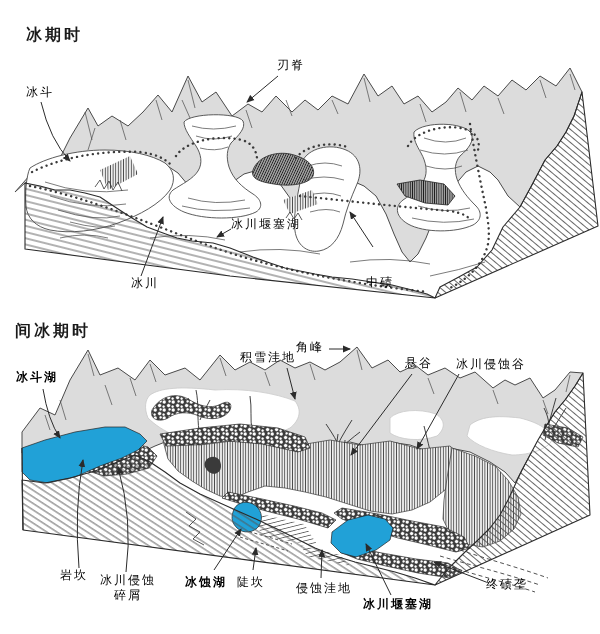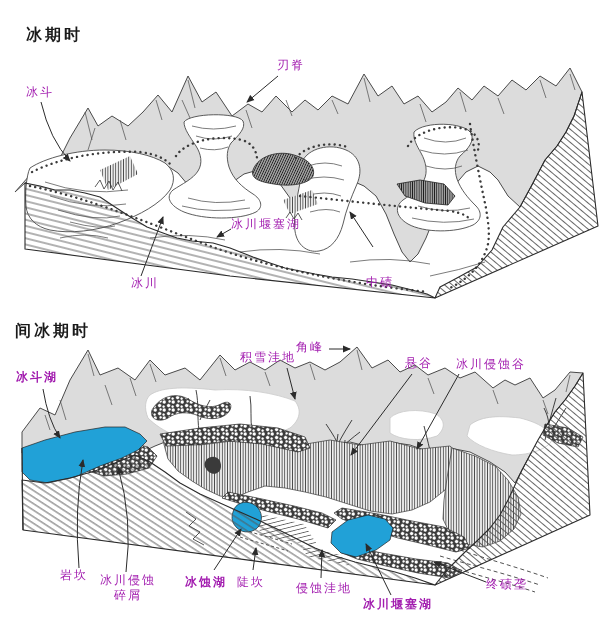--- a/index.html
+++ b/index.html
@@ -1,20 +1,20 @@
 <!DOCTYPE html>
 <html><head>
 <meta charset="utf-8">
 <style>
   html,body{margin:0;padding:0;}
   body{width:600px;height:634px;position:relative;background:#ffffff;overflow:hidden;
        font-family:"Liberation Sans","DejaVu Sans",sans-serif;color:#1a1a1a;}
   #stage{position:absolute;left:0;top:0;width:600px;height:634px;}
   svg{position:absolute;left:0;top:0;}
-  .lbl{position:absolute;font-size:12px;letter-spacing:2px;white-space:nowrap;color:#a21caf;line-height:13px;}
+  .lbl{position:absolute;font-size:12px;letter-spacing:2px;white-space:nowrap;color:#000000;line-height:13px;}
   .lbl.bold{font-weight:bold;}
   .title{position:absolute;font-size:16px;font-weight:bold;letter-spacing:3px;white-space:nowrap;}
   .twoLine{text-align:center;width:64px;white-space:normal;line-height:15px;}
   .twoLine span{display:block;font-family:Liberation Serif, serif;}
 </style>
 </head>
 <body>
 
 <div id="stage">
 

